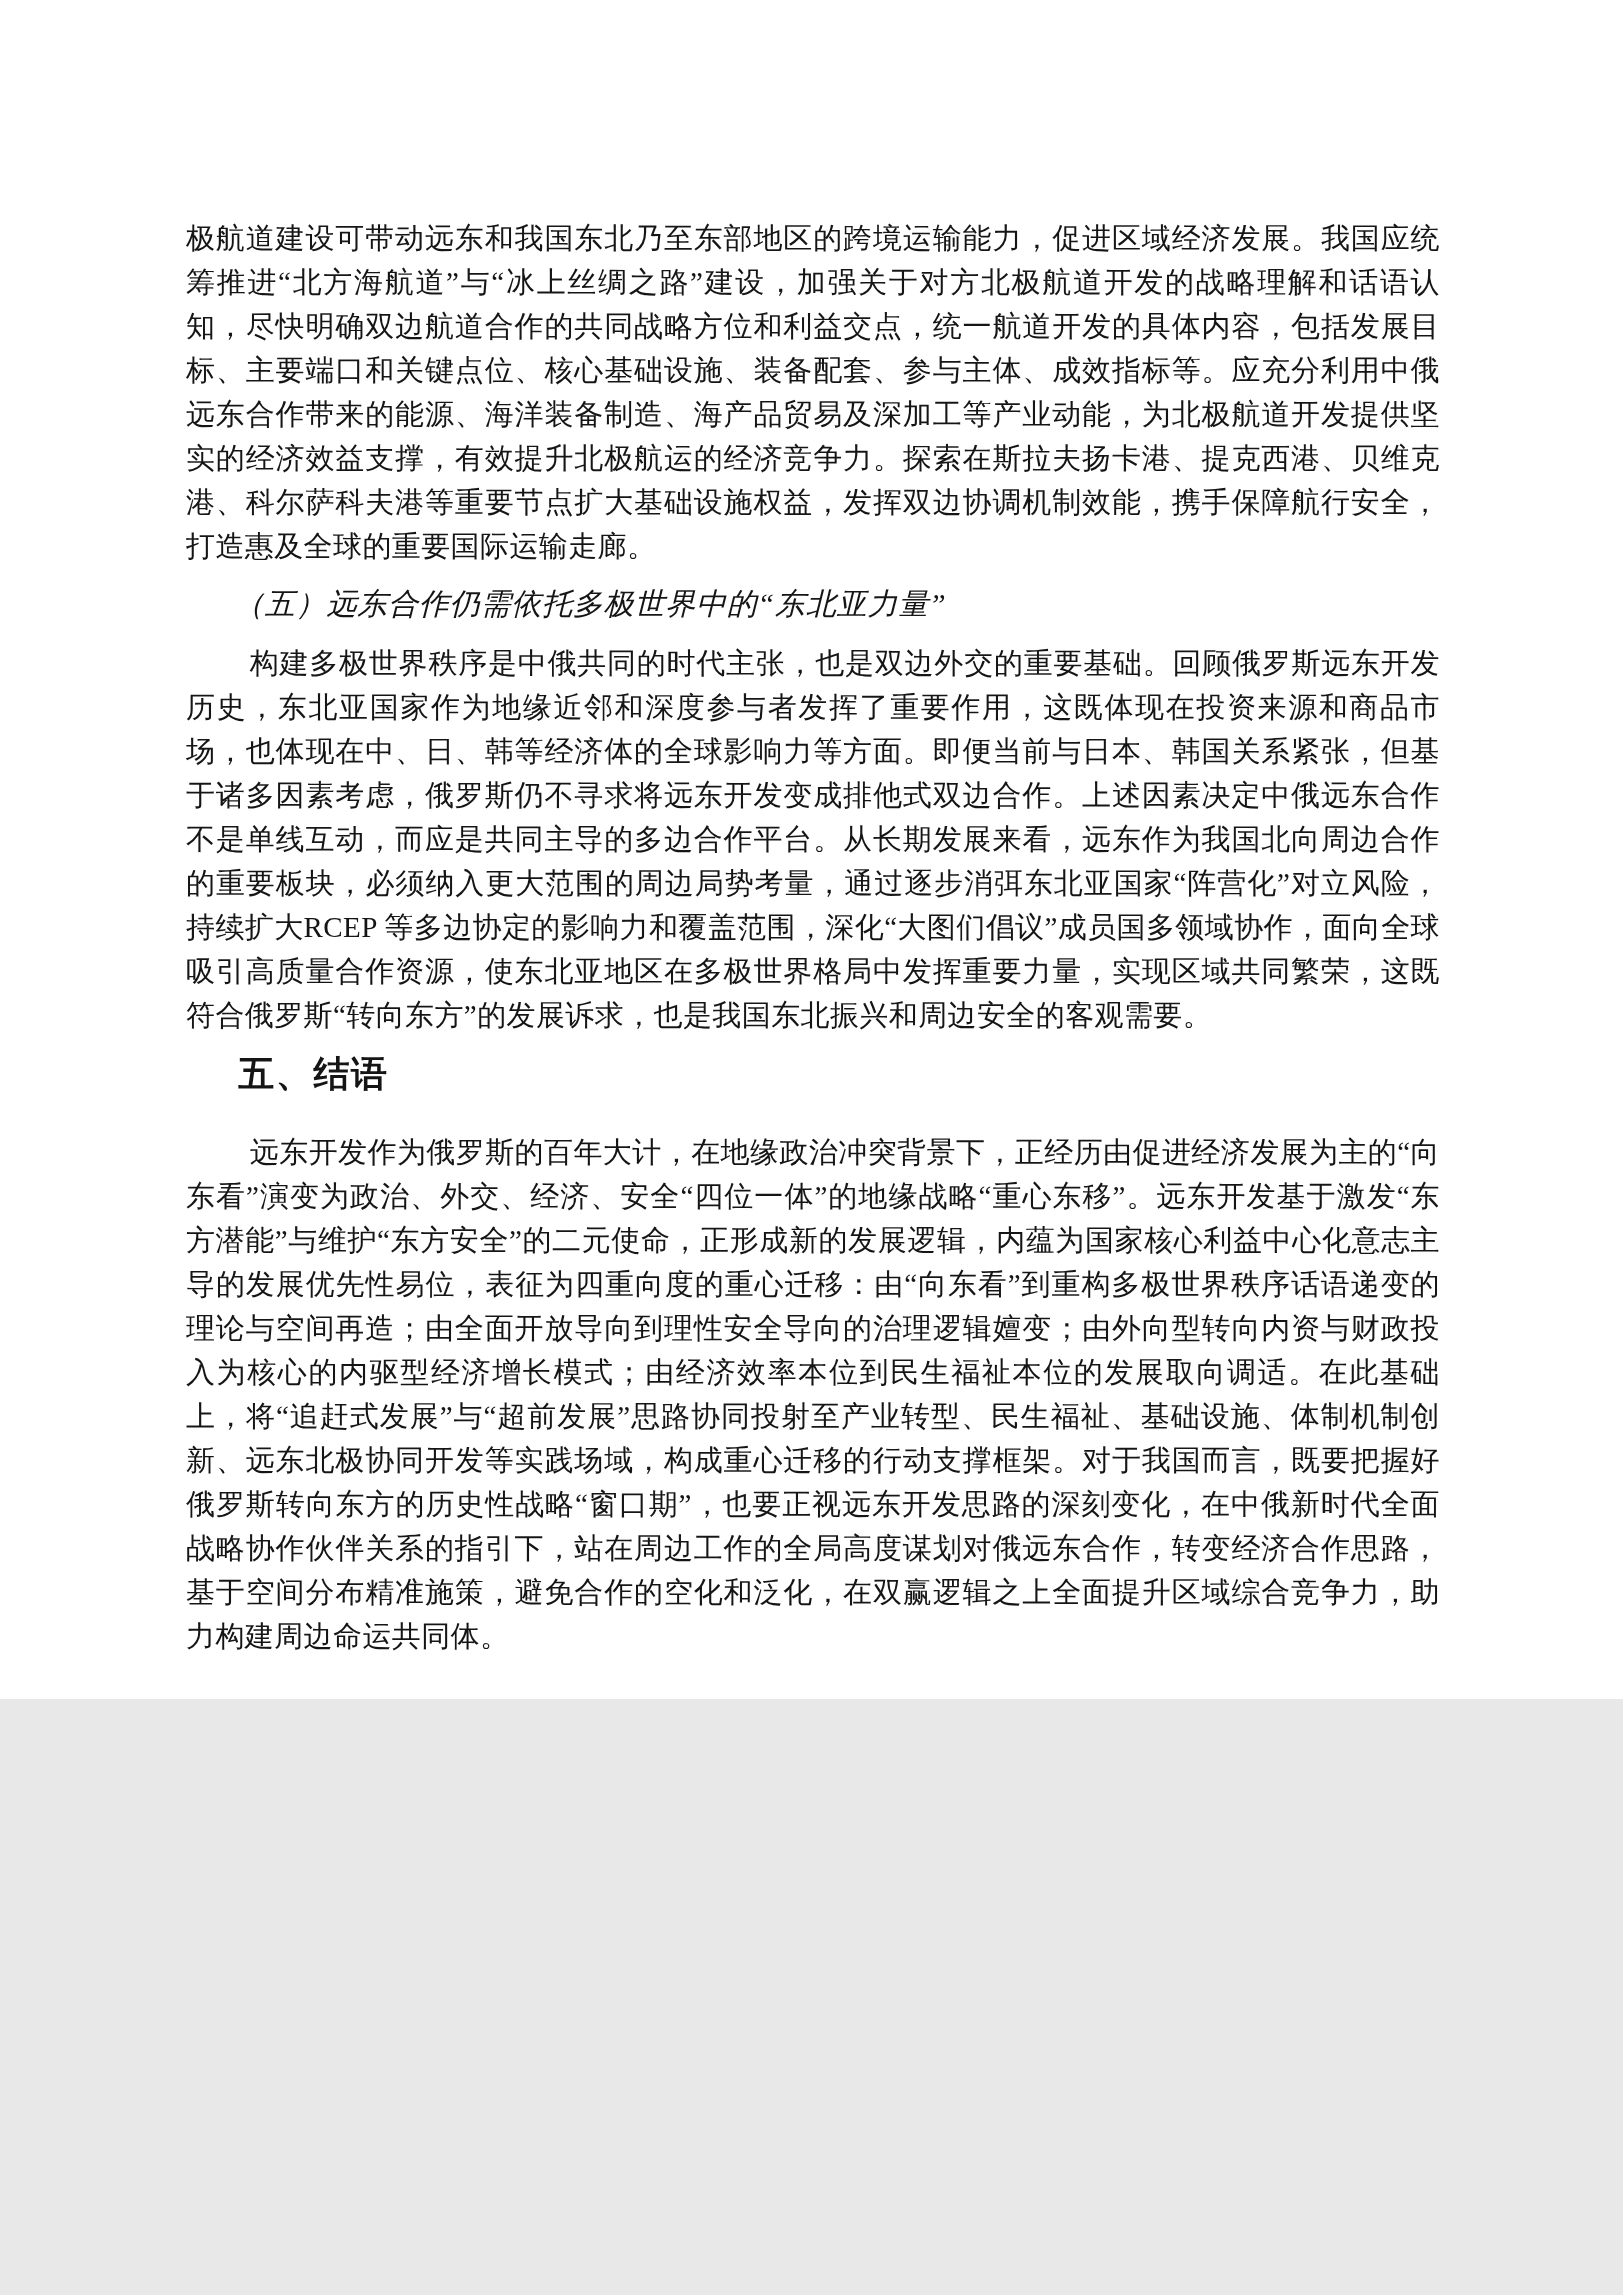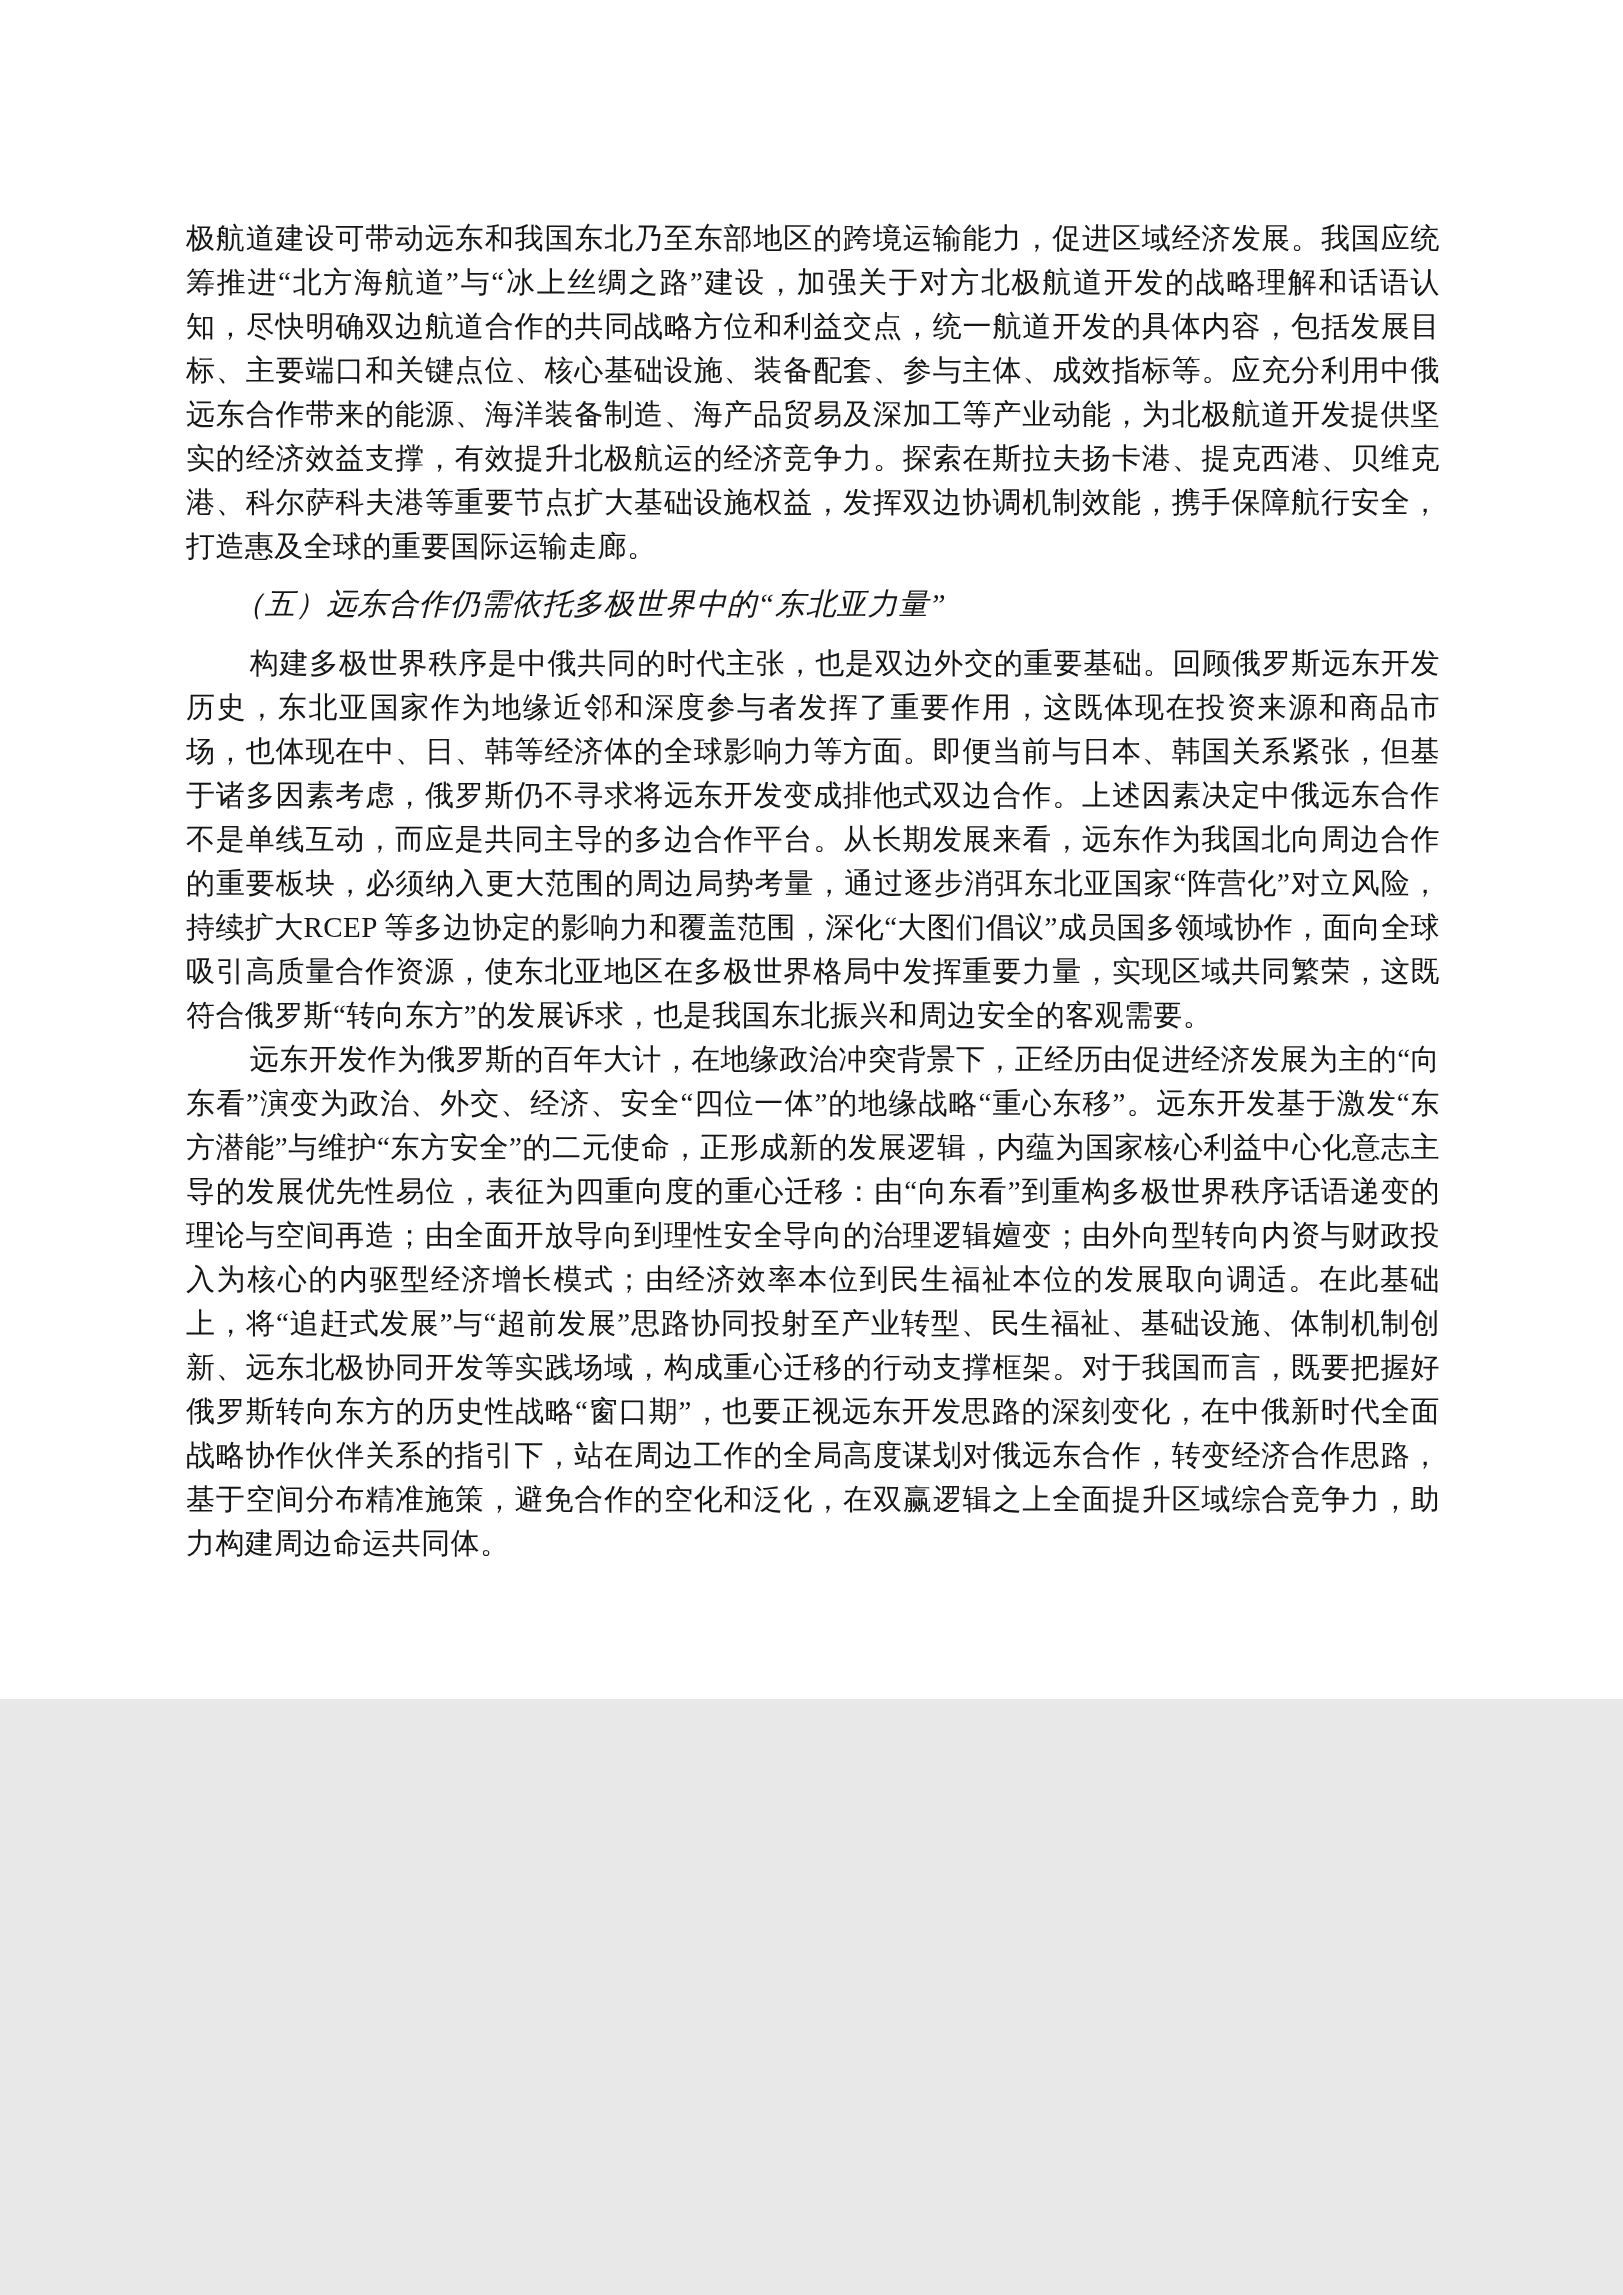--- a/index.html
+++ b/index.html
@@ -74,17 +74,18 @@
   }
 </style>
 </head>
 <body>
 
 <div class="page">
   <main class="text-block">
     <p class="body-para continuation">极航道建设可带动远东和我国东北乃至东部地区的跨境运输能力，促进区域经济发展。我国应统筹推进“北方海航道”与“冰上丝绸之路”建设，加强关于对方北极航道开发的战略理解和话语认知，尽快明确双边航道合作的共同战略方位和利益交点，统一航道开发的具体内容，包括发展目标、主要端口和关键点位、核心基础设施、装备配套、参与主体、成效指标等。应充分利用中俄远东合作带来的能源、海洋装备制造、海产品贸易及深加工等产业动能，为北极航道开发提供坚实的经济效益支撑，有效提升北极航运的经济竞争力。探索在斯拉夫扬卡港、提克西港、贝维克港、科尔萨科夫港等重要节点扩大基础设施权益，发挥双边协调机制效能，携手保障航行安全，打造惠及全球的重要国际运输走廊。</p>
     <h3 class="subsection-heading">（五）远东合作仍需依托多极世界中的“东北亚力量”</h3>
     <p class="body-para">构建多极世界秩序是中俄共同的时代主张，也是双边外交的重要基础。回顾俄罗斯远东开发历史，东北亚国家作为地缘近邻和深度参与者发挥了重要作用，这既体现在投资来源和商品市场，也体现在中、日、韩等经济体的全球影响力等方面。即便当前与日本、韩国关系紧张，但基于诸多因素考虑，俄罗斯仍不寻求将远东开发变成排他式双边合作。上述因素决定中俄远东合作不是单线互动，而应是共同主导的多边合作平台。从长期发展来看，远东作为我国北向周边合作的重要板块，必须纳入更大范围的周边局势考量，通过逐步消弭东北亚国家“阵营化”对立风险，持续扩大RCEP 等多边协定的影响力和覆盖范围，深化“大图们倡议”成员国多领域协作，面向全球吸引高质量合作资源，使东北亚地区在多极世界格局中发挥重要力量，实现区域共同繁荣，这既符合俄罗斯“转向东方”的发展诉求，也是我国东北振兴和周边安全的客观需要。</p>
+    <h2 class="section-heading">五、结语</h2>
     <p class="body-para">远东开发作为俄罗斯的百年大计，在地缘政治冲突背景下，正经历由促进经济发展为主的“向东看”演变为政治、外交、经济、安全“四位一体”的地缘战略“重心东移”。远东开发基于激发“东方潜能”与维护“东方安全”的二元使命，正形成新的发展逻辑，内蕴为国家核心利益中心化意志主导的发展优先性易位，表征为四重向度的重心迁移：由“向东看”到重构多极世界秩序话语递变的理论与空间再造；由全面开放导向到理性安全导向的治理逻辑嬗变；由外向型转向内资与财政投入为核心的内驱型经济增长模式；由经济效率本位到民生福祉本位的发展取向调适。在此基础上，将“追赶式发展”与“超前发展”思路协同投射至产业转型、民生福祉、基础设施、体制机制创新、远东北极协同开发等实践场域，构成重心迁移的行动支撑框架。对于我国而言，既要把握好俄罗斯转向东方的历史性战略“窗口期”，也要正视远东开发思路的深刻变化，在中俄新时代全面战略协作伙伴关系的指引下，站在周边工作的全局高度谋划对俄远东合作，转变经济合作思路，基于空间分布精准施策，避免合作的空化和泛化，在双赢逻辑之上全面提升区域综合竞争力，助力构建周边命运共同体。</p>
   </main>
   <footer class="page-number">• 51 •</footer>
 </div>
 
 
 </body></html>

